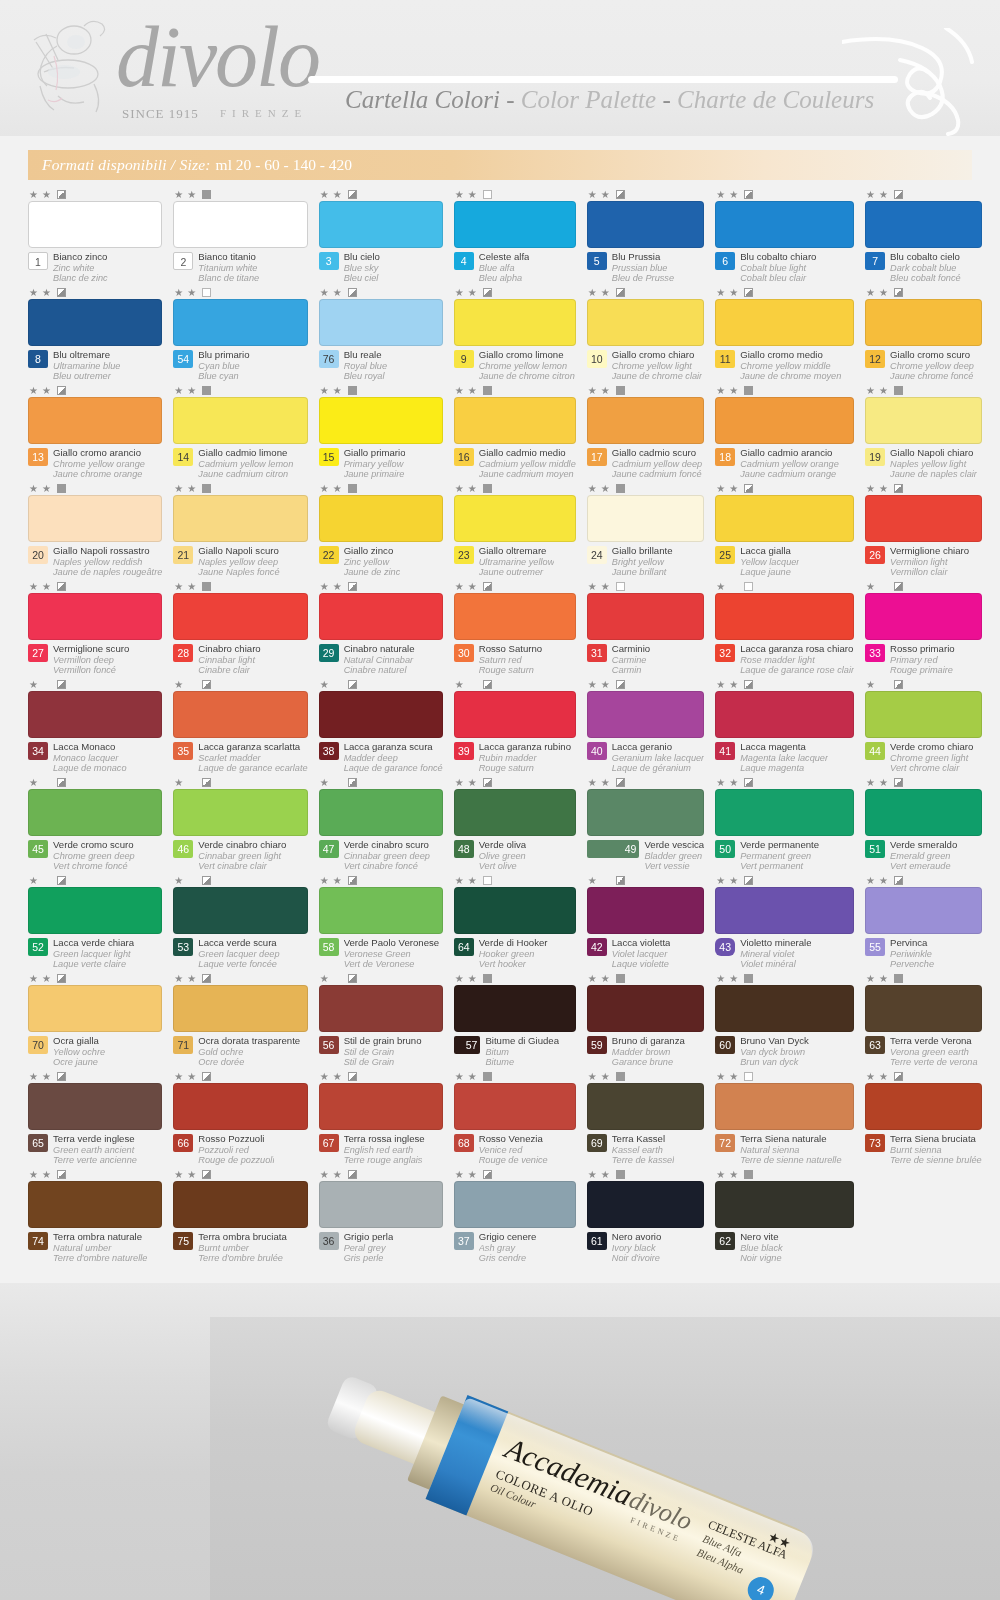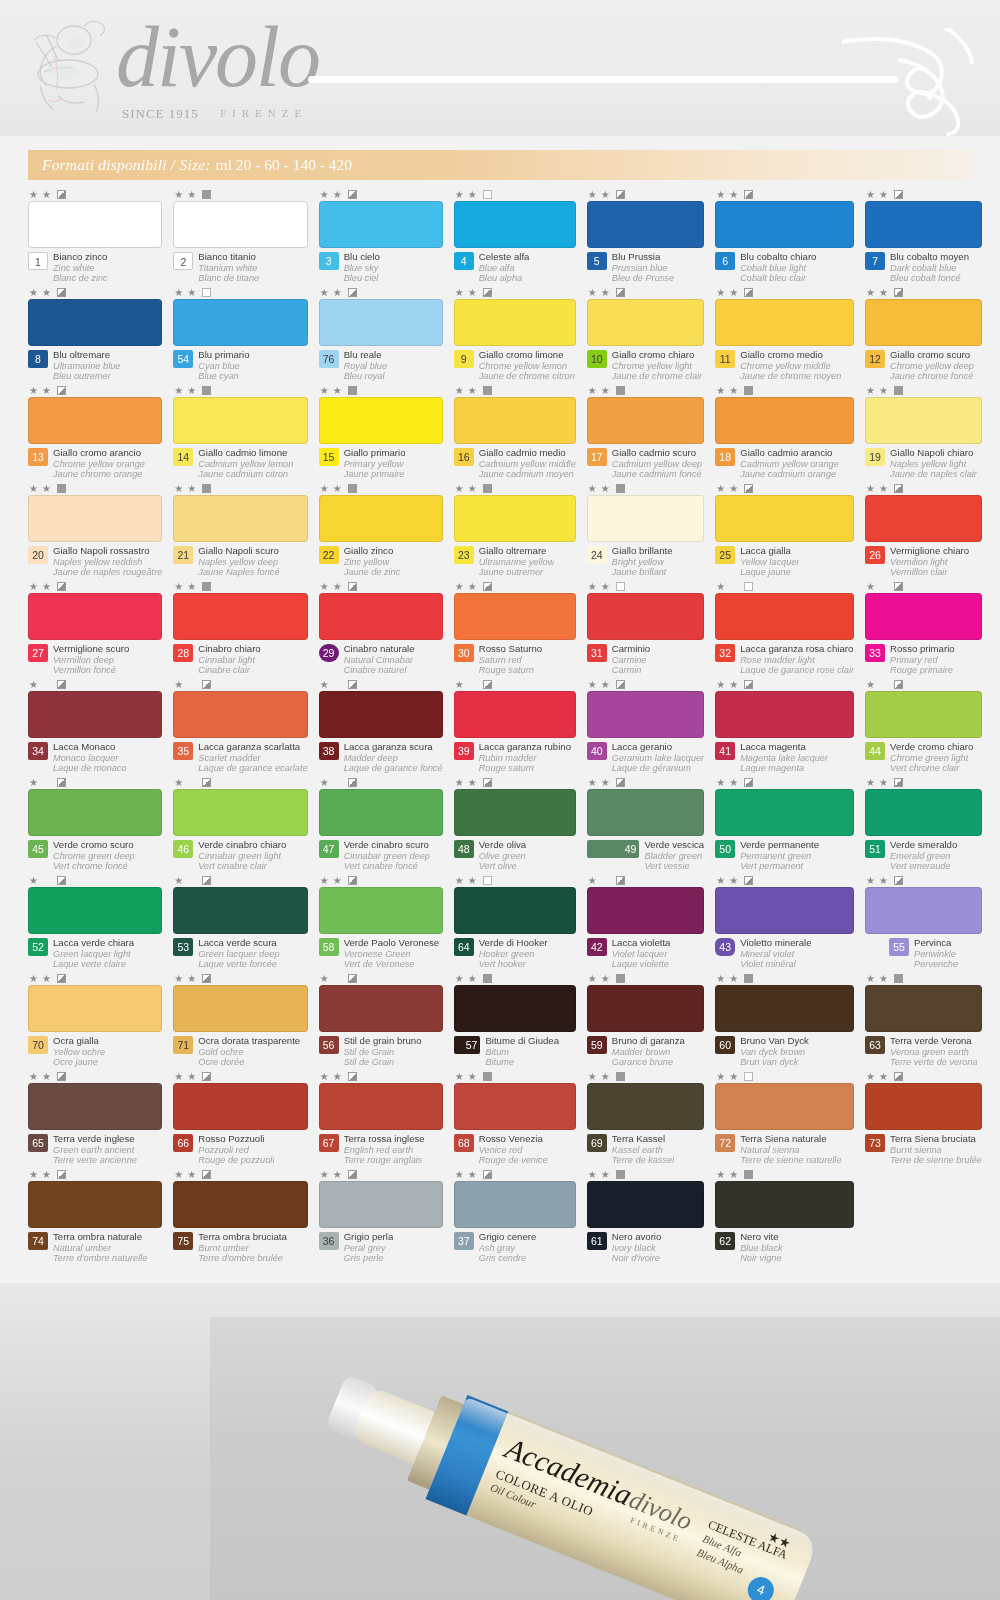--- a/index.html
+++ b/index.html
@@ -332,20 +332,23 @@
         <path d="M24 88 q8 4 14 -2"></path>
       </g>
     </svg>
     <div class="logo-word">divolo</div>
     <div class="logo-since">SINCE 1915</div>
     <div class="logo-city">FIRENZE</div>
   </div>
 
   <div class="header-rule"></div>
 
+  <div class="header-title">
+    <span class="t1">Cartella Colori</span><span> - </span><span class="t2">Color Palette</span><span> - </span><span class="t3">Charte de Couleurs</span>
+  </div>
 
   <svg class="flourish" viewBox="0 0 140 108">
     <g fill="none" stroke="#ffffff" stroke-width="4" stroke-linecap="round">
       <path d="M0 14 q50 -8 80 6 q26 12 18 34 q-6 16 -24 10 q-14 -6 -6 -18 q8 -10 18 -2"></path>
       <path d="M58 32 q30 6 40 26 q8 18 -8 28 q-14 8 -22 -4 q-6 -10 4 -16 q10 -6 16 4"></path>
       <path d="M88 66 q24 8 28 26 q2 12 -10 14"></path>
       <path d="M104 0 q22 14 26 34"></path>
     </g>
   </svg>
 </div>
@@ -455,21 +458,21 @@
     <div class="cell">
       <div class="rating">
         <span class="star">★</span>
         <span class="star">★</span>
         <span class="opa semi"></span>
       </div>
       <div class="swatch" style="background: rgb(29, 111, 189);"></div>
       <div class="info">
         <div class="badge" style="background: rgb(29, 111, 189);">7</div>
         <div class="names">
-          <div class="n-it">Blu cobalto moyen</div>
+          <div class="n-it">Blu cobalto cielo</div>
           <div class="n-en">Dark cobalt blue</div>
           <div class="n-fr">Bleu cobalt foncé</div>
         </div>
       </div>
     </div>
     <div class="cell">
       <div class="rating">
         <span class="star">★</span>
         <span class="star">★</span>
         <span class="opa semi"></span>
@@ -533,21 +536,21 @@
       </div>
     </div>
     <div class="cell">
       <div class="rating">
         <span class="star">★</span>
         <span class="star">★</span>
         <span class="opa semi"></span>
       </div>
       <div class="swatch" style="background: rgb(248, 221, 85);"></div>
       <div class="info">
-        <div class="badge dark-text" style="background: #84cc16;">10</div>
+        <div class="badge dark-text" style="background: #fef9c3;">10</div>
         <div class="names">
           <div class="n-it">Giallo cromo chiaro</div>
           <div class="n-en">Chrome yellow light</div>
           <div class="n-fr">Jaune de chrome clair</div>
         </div>
       </div>
     </div>
     <div class="cell">
       <div class="rating">
         <span class="star">★</span>
@@ -837,21 +840,21 @@
       </div>
     </div>
     <div class="cell">
       <div class="rating">
         <span class="star">★</span>
         <span class="star">★</span>
         <span class="opa semi"></span>
       </div>
       <div class="swatch" style="background: rgb(235, 58, 62);"></div>
       <div class="info">
-        <div class="badge" style="background: #701a75; border-radius: 9px;">29</div>
+        <div class="badge" style="background: #0f766e;">29</div>
         <div class="names">
           <div class="n-it">Cinabro naturale</div>
           <div class="n-en">Natural Cinnabar</div>
           <div class="n-fr">Cinabre naturel</div>
         </div>
       </div>
     </div>
     <div class="cell">
       <div class="rating">
         <span class="star">★</span>
@@ -1237,21 +1240,21 @@
       </div>
     </div>
     <div class="cell">
       <div class="rating">
         <span class="star">★</span>
         <span class="star">★</span>
         <span class="opa semi"></span>
       </div>
       <div class="swatch" style="background: rgb(154, 143, 214);"></div>
       <div class="info">
-        <div class="badge" style="background: rgb(154, 143, 214); margin-left: 24px;">55</div>
+        <div class="badge" style="background: rgb(154, 143, 214);">55</div>
         <div class="names">
           <div class="n-it">Pervinca</div>
           <div class="n-en">Periwinkle</div>
           <div class="n-fr">Pervenche</div>
         </div>
       </div>
     </div>
     <div class="cell">
       <div class="rating">
         <span class="star">★</span>

